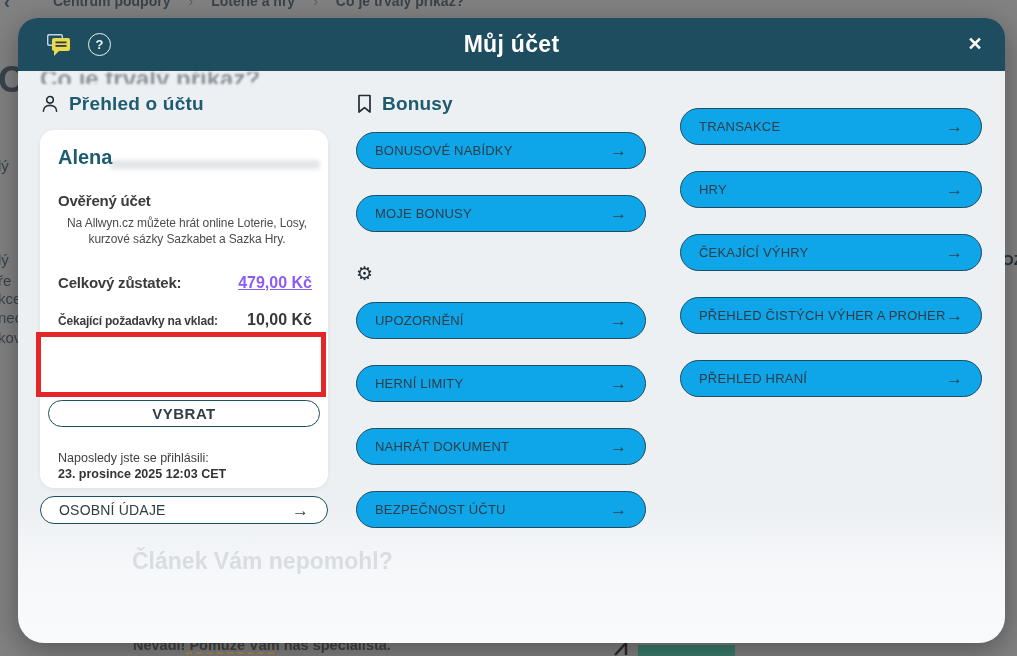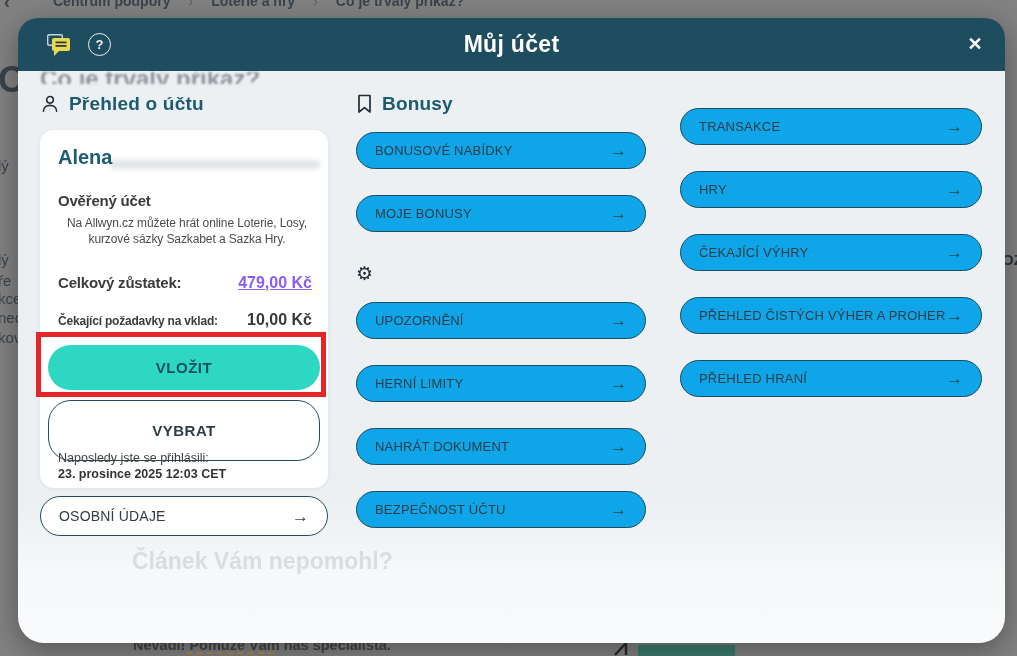--- a/index.html
+++ b/index.html
@@ -78,42 +78,42 @@
   .lbl-balance{font-size:15px;font-weight:700;color:#3b3b3b;letter-spacing:-.2px;}
   .val-balance{font-size:16px;font-weight:700;color:#8b5cf6;text-decoration:underline;cursor:pointer;}
   .lbl-pending{font-size:12px;font-weight:700;color:#3b3b3b;letter-spacing:-.2px;}
   .val-pending{font-size:16px;font-weight:700;color:#383838;}
   .btn-deposit{
     position:absolute;left:8px;right:8px;top:215px;height:45px;border-radius:23px;background:#2ed7c2;
     display:flex;align-items:center;justify-content:center;
     color:#14505f;font-size:15px;font-weight:600;letter-spacing:.5px;cursor:pointer;
   }
   .btn-withdraw{
-    position:absolute;left:8px;right:8px;top:270px;height:61px;border-radius:23px;background:#fff;
+    position:absolute;left:8px;right:8px;top:270px;height:27px;border-radius:23px;background:#fff;
     border:1.6px solid #1e4d60;box-sizing:border-box;
     display:flex;align-items:center;justify-content:center;
     color:#2f3d47;font-size:15px;font-weight:600;letter-spacing:.5px;cursor:pointer;
   }
   .acc-lastlogin{position:absolute;left:18px;top:320px;font-size:12.5px;color:#3f3f3f;line-height:16px;}
   .acc-lastlogin b{font-weight:700;color:#333;}
   
   .red-annotation{
     position:absolute;left:18px;top:314px;width:290px;height:65px;
     border:5px solid #e52629;box-sizing:border-box;z-index:6;pointer-events:none;
   }
   
   .pill-list{margin-top:16px;}
   .pill{
     height:37px;box-sizing:border-box;background:#0ea5e9;border:1.5px solid #1e4d60;border-radius:19px;
     display:flex;align-items:center;justify-content:space-between;padding:0 18px;margin-bottom:26px;cursor:pointer;
   }
   .pill-label{font-size:13px;color:#2f3d47;letter-spacing:.2px;}
   .pill-arrow{font-size:17px;color:#35424c;line-height:1;}
   .personal-pill{
-    margin-top:8px;height:40px;border-radius:20px;box-sizing:border-box;background:#fff;
+    margin-top:8px;height:28px;border-radius:20px;box-sizing:border-box;background:#fff;
     border:1.5px solid #1e4d60;display:flex;align-items:center;justify-content:space-between;
     padding:0 18px;cursor:pointer;
   }
   .personal-pill .pill-label{font-size:14px;}
   .settings-heading{margin-top:29px;}
   .pill-list-2{margin-top:17px;}
 </style>
 </head>
 <body>
 
@@ -183,21 +183,20 @@
       <div class="acc-status">Ověřený účet</div>
       <div class="acc-desc">Na Allwyn.cz můžete hrát online Loterie, Losy, kurzové sázky Sazkabet a Sazka Hry.</div>
       <div class="acc-row row-balance">
         <span class="lbl-balance">Celkový zůstatek:</span>
         <span class="val-balance">479,00 Kč</span>
       </div>
       <div class="acc-row row-pending">
         <span class="lbl-pending">Čekající požadavky na vklad:</span>
         <span class="val-pending">10,00 Kč</span>
       </div>
-      <div class="btn-deposit">VLOŽIT</div>
       <div class="btn-withdraw">VYBRAT</div>
       <div class="acc-lastlogin">
         <span>Naposledy jste se přihlásili:</span><br>
         <b>23. prosince 2025 12:03 CET</b>
       </div>
     </div>
 
     <div class="personal-pill">
       <span class="pill-label">OSOBNÍ ÚDAJE</span>
       <span class="pill-arrow">→</span>

